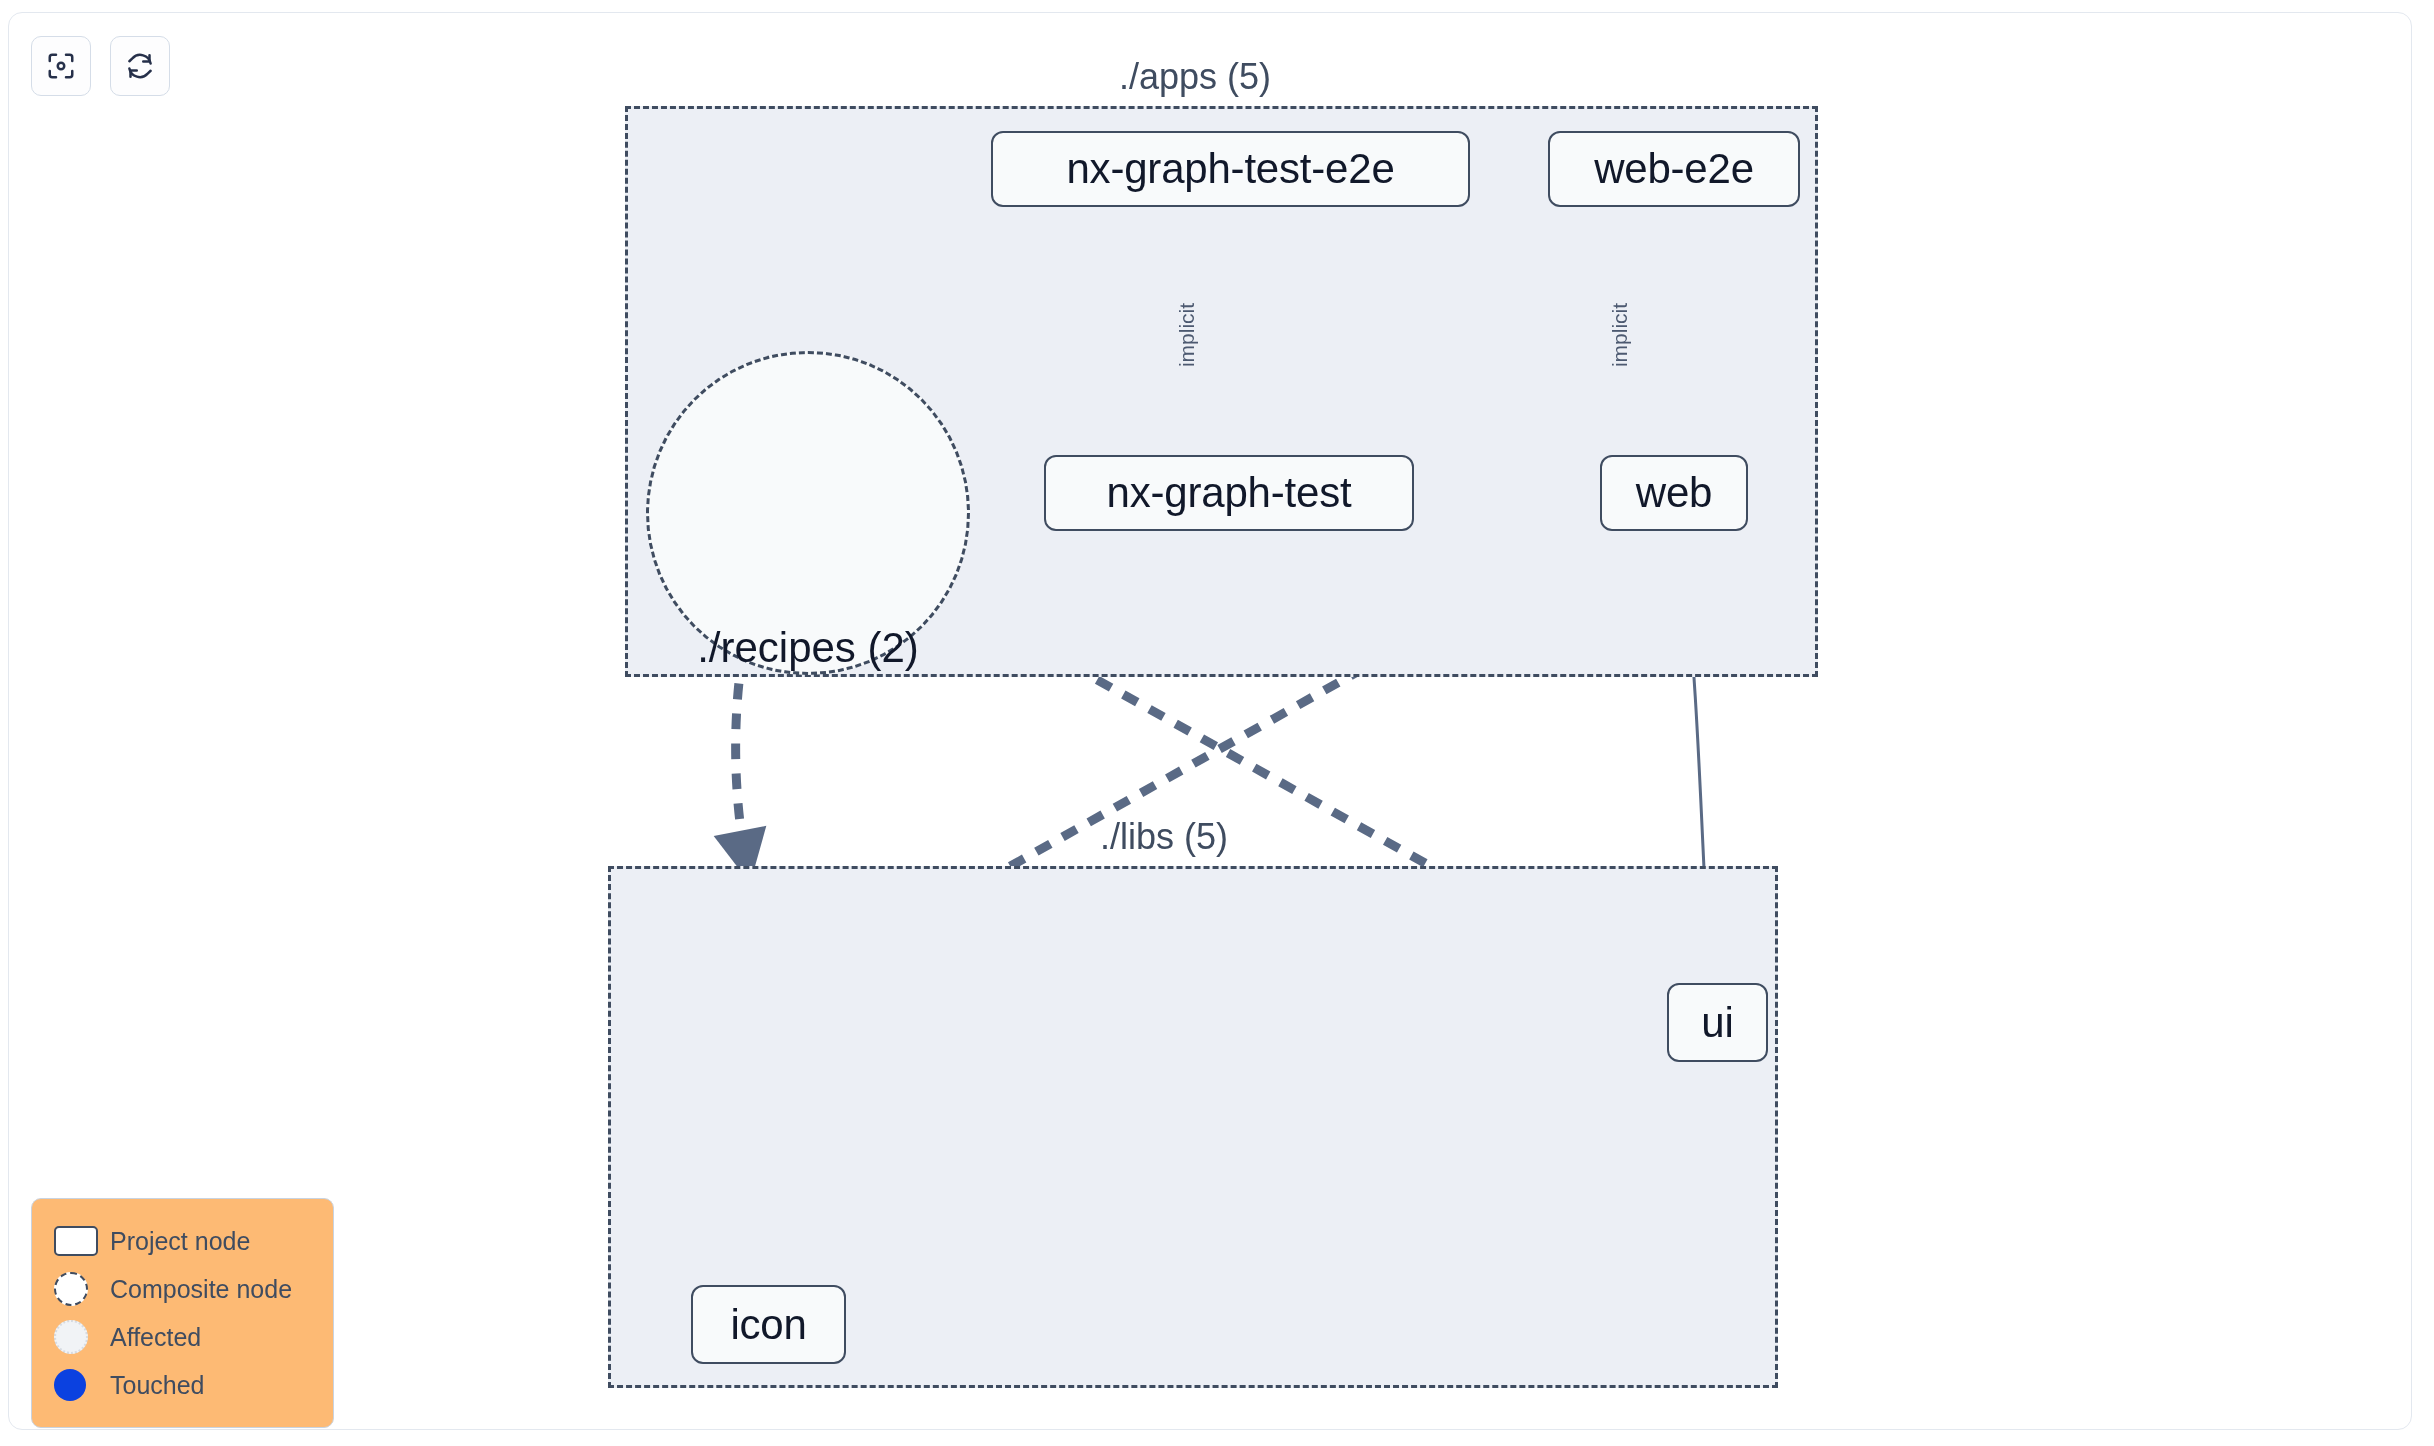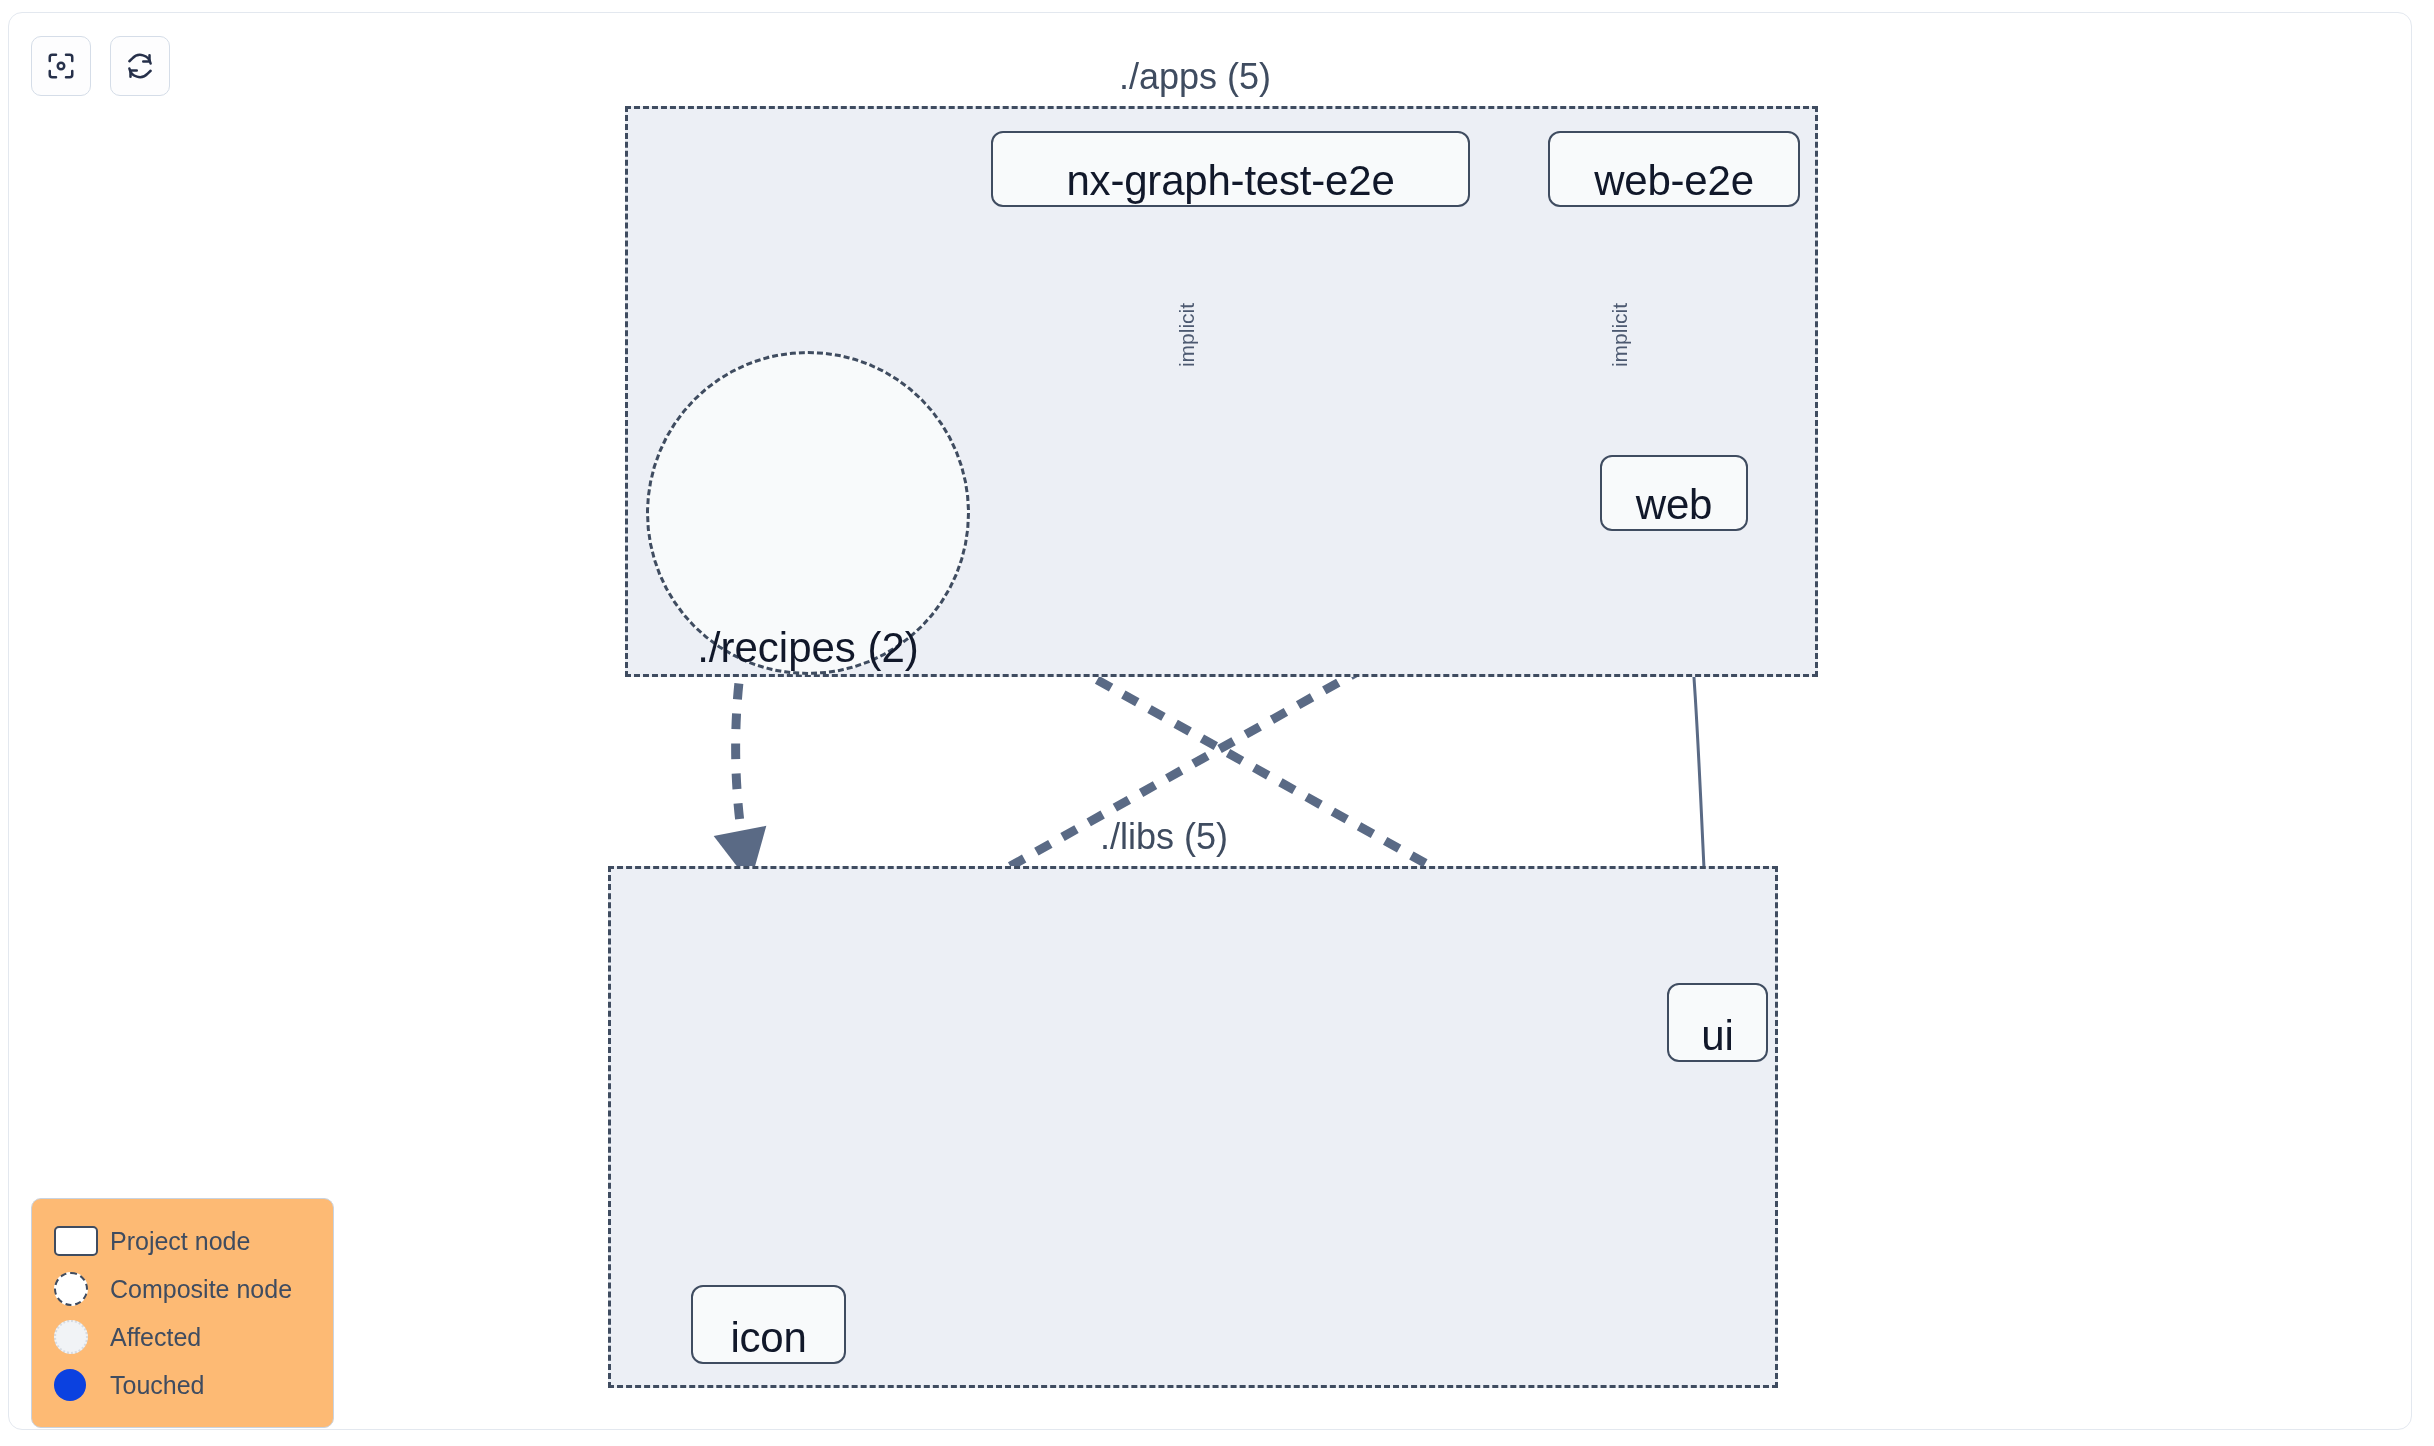--- a/index.html
+++ b/index.html
@@ -77,21 +77,21 @@
     font-family: "Liberation Sans", sans-serif;
   }
 
   
   .node-rect {
     position: absolute;
     background: #f8fafb;
     border: 2px solid #3f4c60;
     border-radius: 12px;
     display: flex;
-    align-items: flex-end;
+    align-items: center;
     justify-content: center;
     box-sizing: border-box;
     z-index: 20;
     cursor: pointer;
   }
   .node-rect .node-label {
     font-size: 42px;
     color: #11182a;
     white-space: nowrap;
     letter-spacing: -0.2px;
@@ -251,20 +251,23 @@
   </div>
 
   <div class="node-rect" style="left:1548px; top:131px; width:252px; height:76px;">
     <span class="node-label">web-e2e</span>
   </div>
 
   <div class="node-circle" style="left:646px; top:351px; width:324px; height:324px;">
     <span class="node-label">./recipes (2)</span>
   </div>
 
+  <div class="node-rect" style="left:1044px; top:455px; width:370px; height:76px;">
+    <span class="node-label">nx-graph-test</span>
+  </div>
 
   <div class="node-rect" style="left:1600px; top:455px; width:148px; height:76px;">
     <span class="node-label">web</span>
   </div>
 
 
   <div class="node-rect" style="left:1667px; top:983px; width:101px; height:79px;">
     <span class="node-label">ui</span>
   </div>
 

